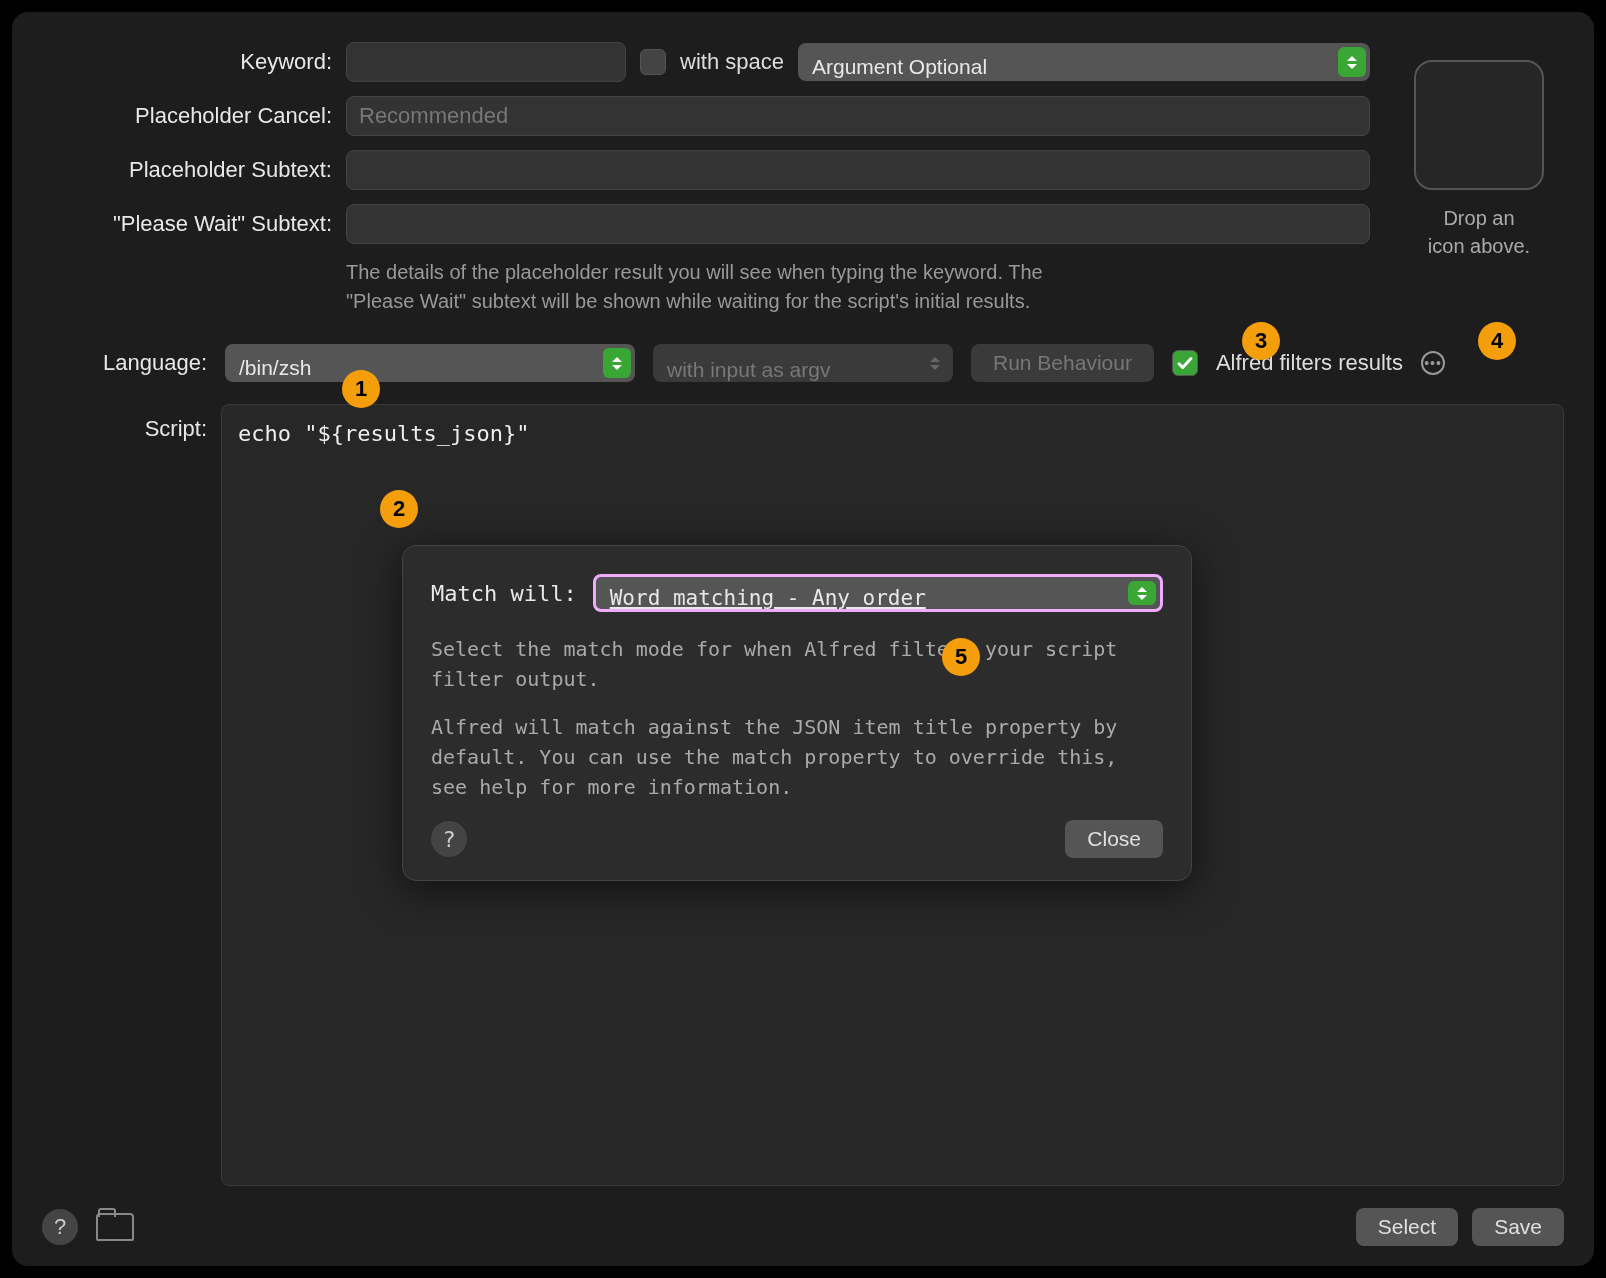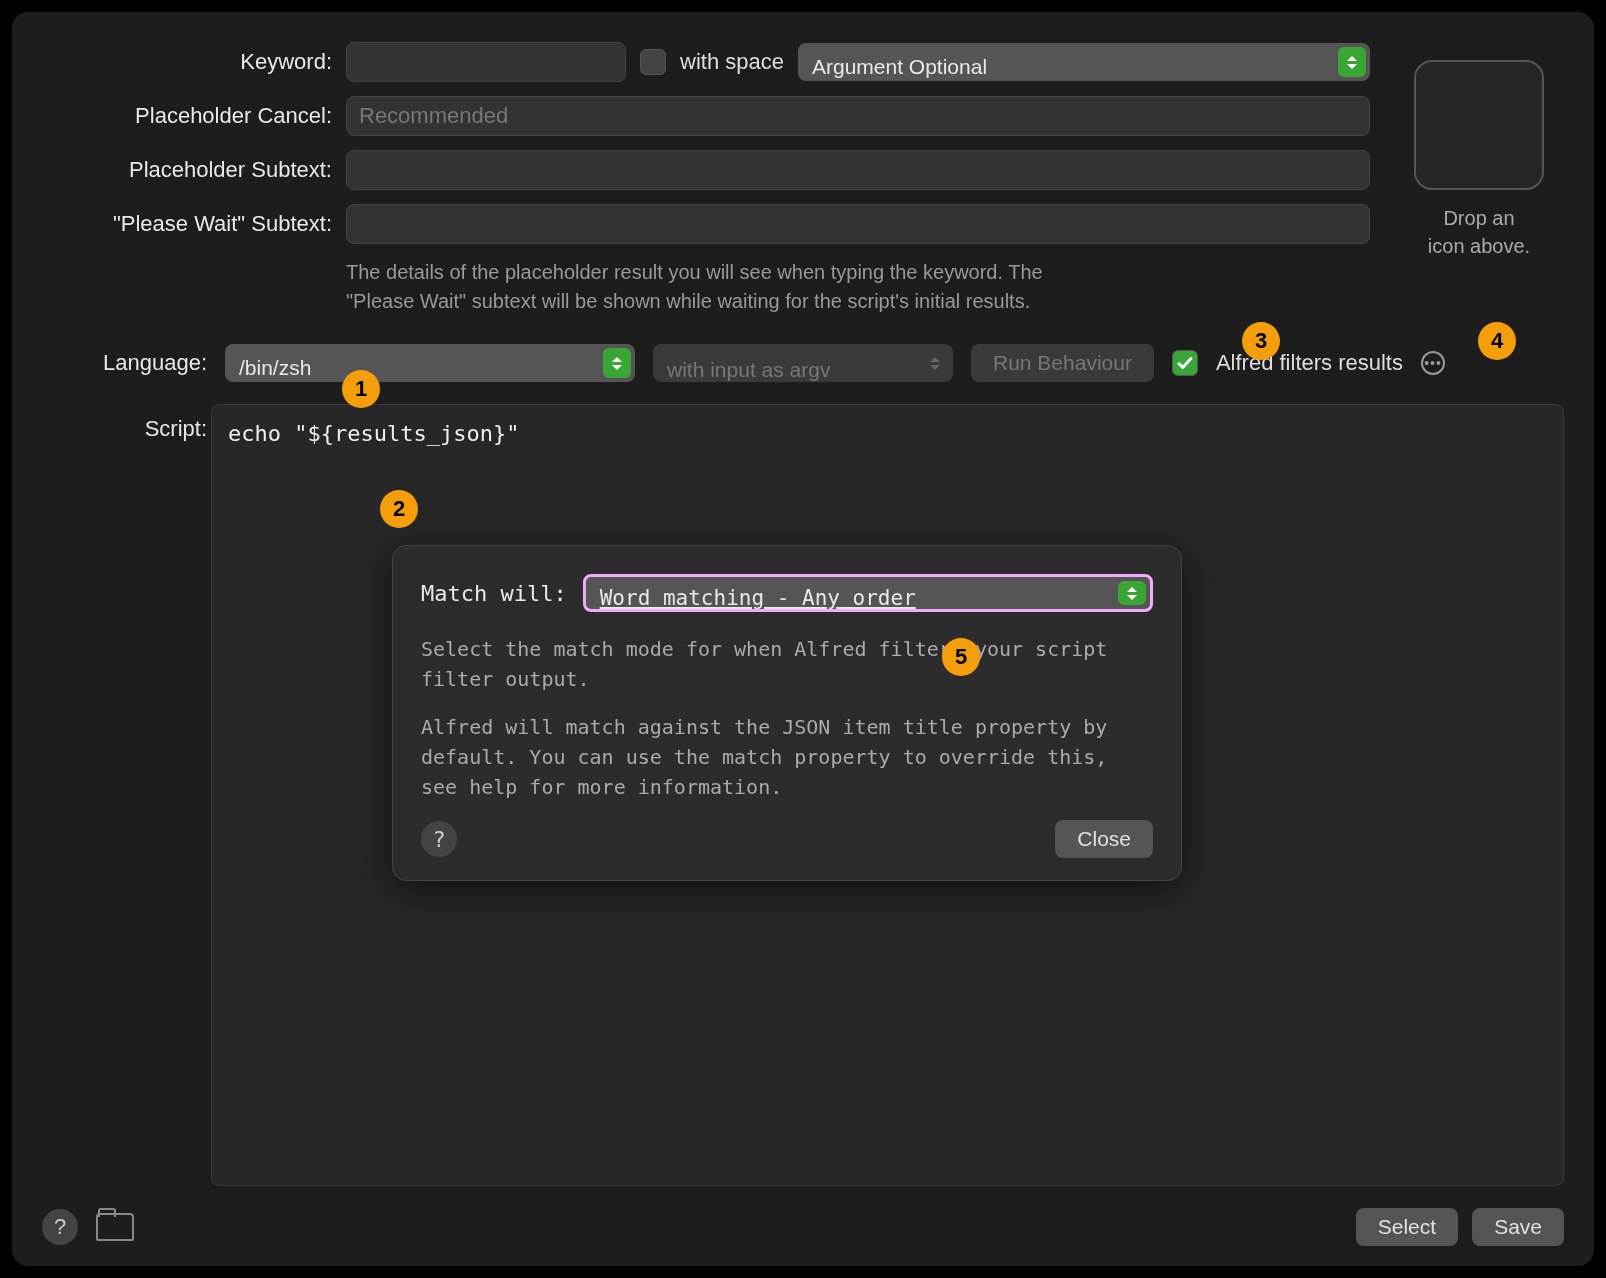--- a/index.html
+++ b/index.html
@@ -164,21 +164,21 @@
 }
 
 .lang-row {
   display: flex;
   align-items: center;
   gap: 18px;
   margin-bottom: 22px;
 }
 .lang-row .label { width: 165px; }
 
-.script-row { display: flex; gap: 4px; flex: 1; }
+.script-row { display: flex; gap: 14px; flex: 1; }
 .script-area {
   flex: 1;
   background: #272727;
   border: 1px solid #3a3a3a;
   border-radius: 8px;
   padding: 16px;
   font-family: ui-monospace, Menlo, monospace;
   font-size: 22px;
   color: #eee;
   position: relative;

